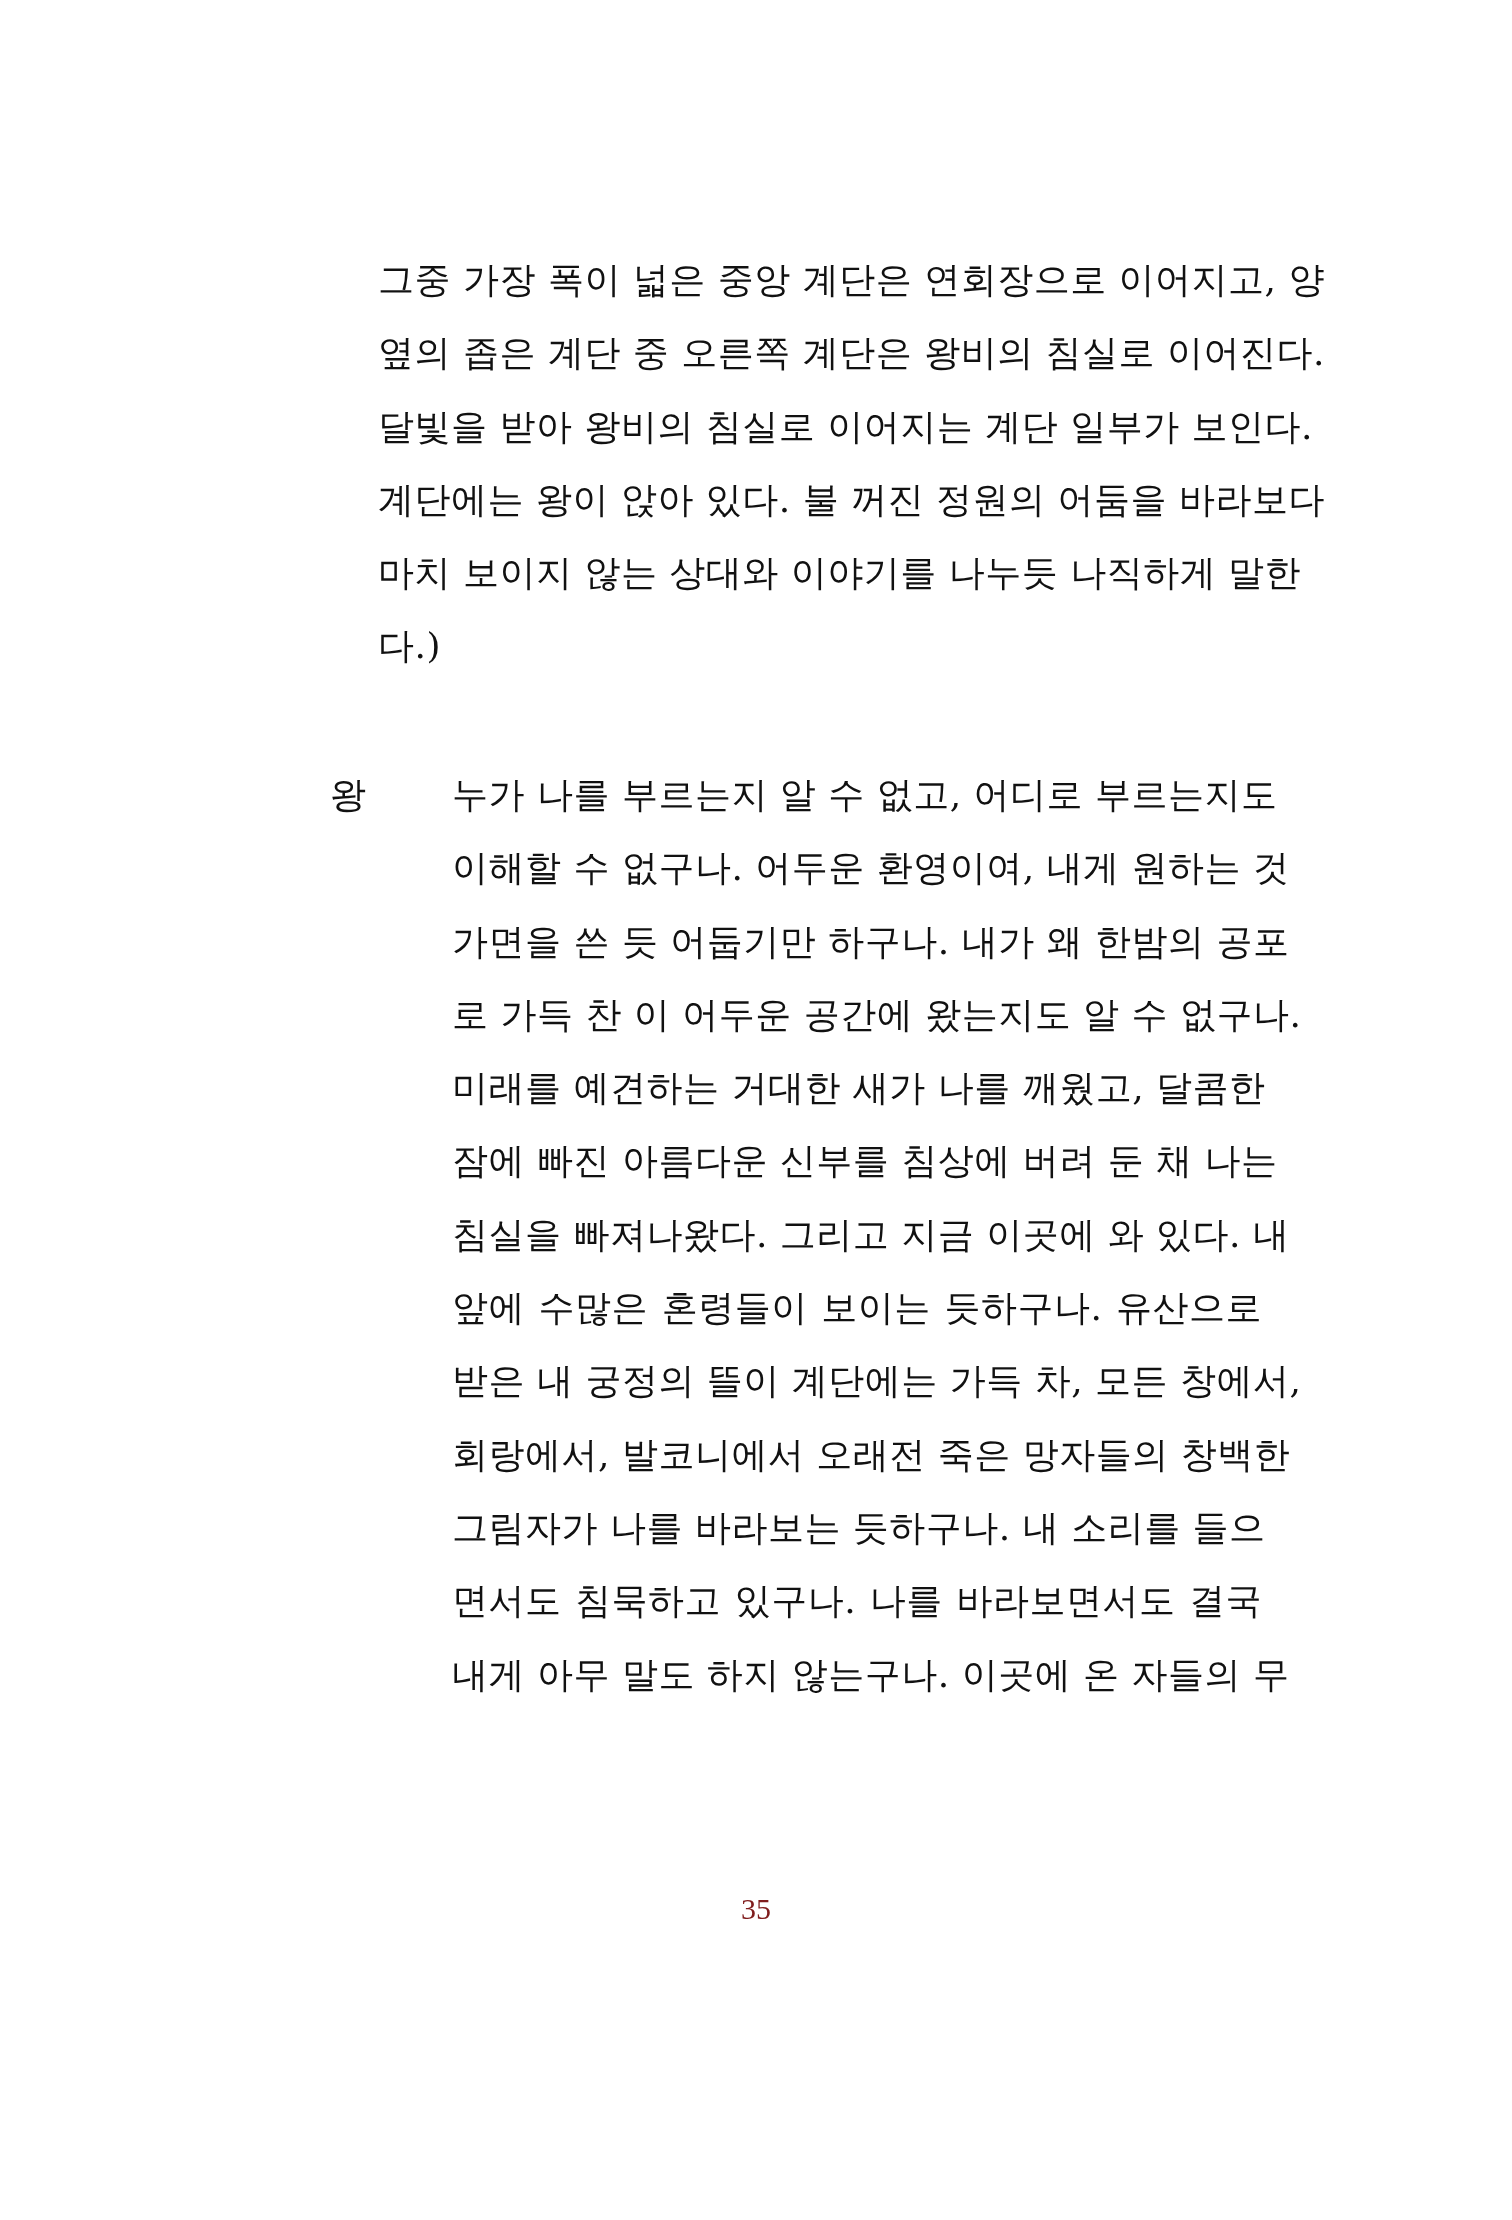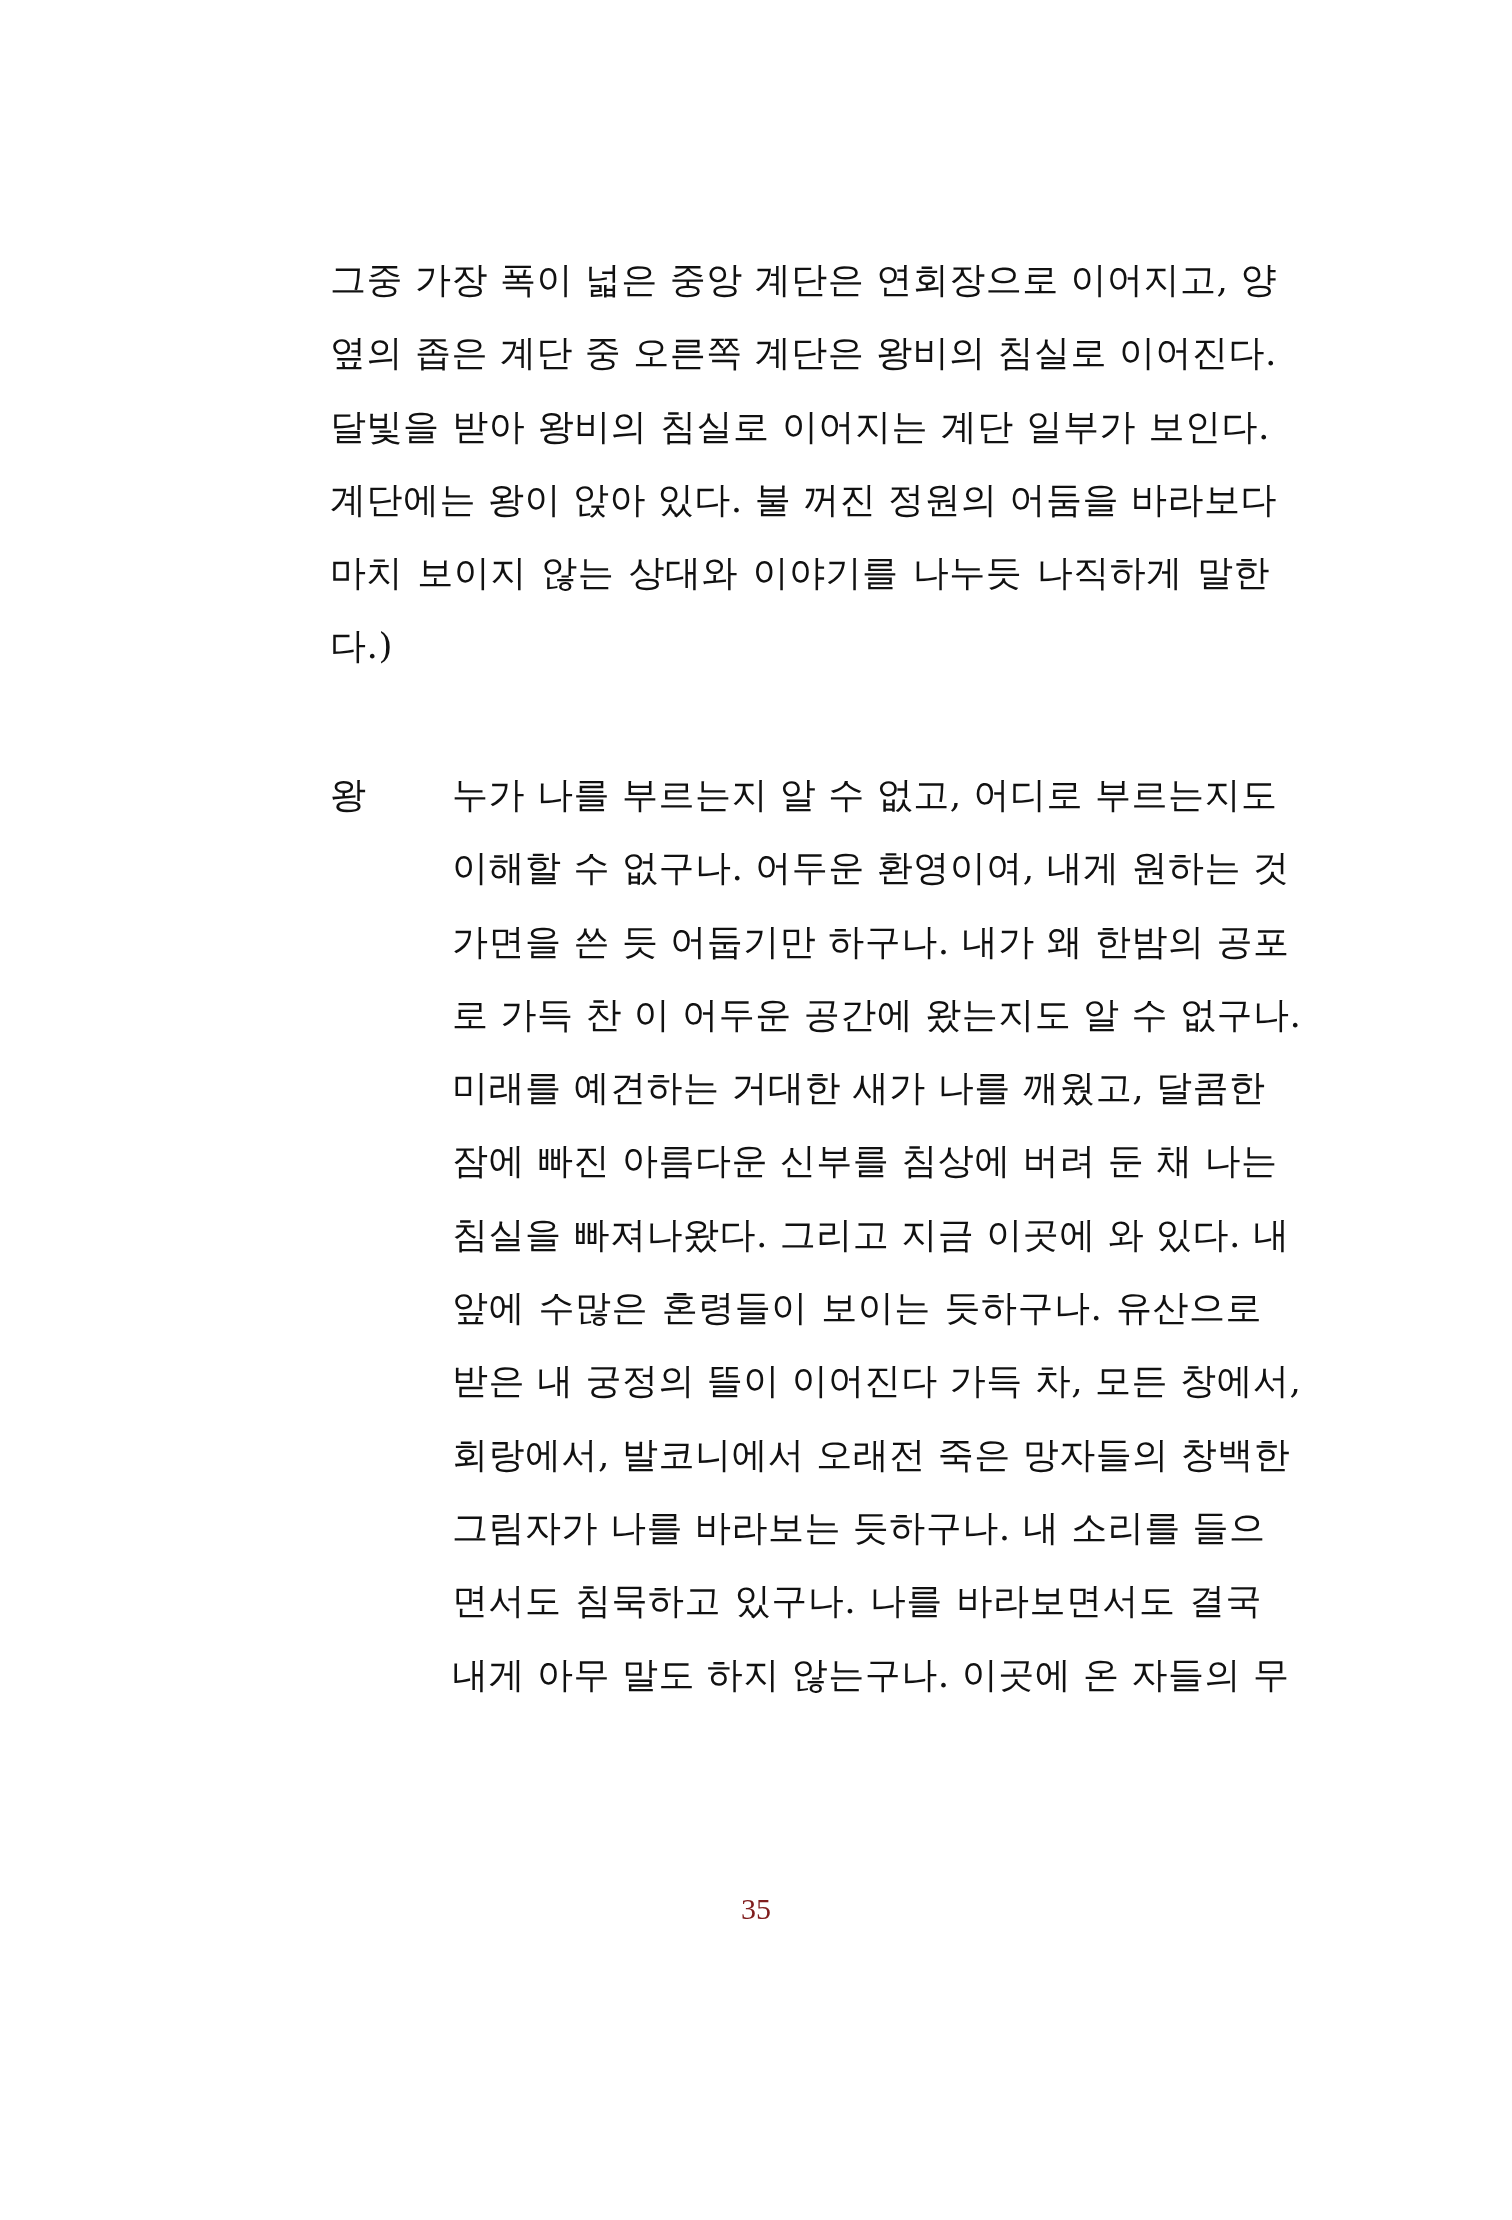--- a/index.html
+++ b/index.html
@@ -32,20 +32,21 @@
       display: block;
       height: 73.3px;
       line-height: 50px;
       font-size: 36px;
       white-space: nowrap;
       letter-spacing: 0.5px;
     }
     .stage-direction .line {
       text-align: justify;
       text-align-last: justify;
+      margin-left: 48px;
     }
     .stage-direction .line.last {
       text-align-last: left;
     }
     .dialogue {
       position: absolute;
       left: 330px;
       top: 770px;
       width: 940px;
     }
@@ -96,21 +97,21 @@
     <span class="speaker">왕</span>
     <div class="speech">
       <span class="line">누가 나를 부르는지 알 수 없고, 어디로 부르는지도</span>
       <span class="line">이해할 수 없구나. 어두운 환영이여, 내게 원하는 것</span>
       <span class="line">가면을 쓴 듯 어둡기만 하구나. 내가 왜 한밤의 공포</span>
       <span class="line">로 가득 찬 이 어두운 공간에 왔는지도 알 수 없구나.</span>
       <span class="line">미래를 예견하는 거대한 새가 나를 깨웠고, 달콤한</span>
       <span class="line">잠에 빠진 아름다운 신부를 침상에 버려 둔 채 나는</span>
       <span class="line">침실을 빠져나왔다. 그리고 지금 이곳에 와 있다. 내</span>
       <span class="line">앞에 수많은 혼령들이 보이는 듯하구나. 유산으로</span>
-      <span class="line">받은 내 궁정의 뜰이 이어진다 가득 차, 모든 창에서,</span>
+      <span class="line">받은 내 궁정의 뜰이 계단에는 가득 차, 모든 창에서,</span>
       <span class="line">회랑에서, 발코니에서 오래전 죽은 망자들의 창백한</span>
       <span class="line">그림자가 나를 바라보는 듯하구나. 내 소리를 들으</span>
       <span class="line">면서도 침묵하고 있구나. 나를 바라보면서도 결국</span>
       <span class="line">내게 아무 말도 하지 않는구나. 이곳에 온 자들의 무</span>
     </div>
   </div>
 
   <div class="page-number">35</div>
 
 </div>

